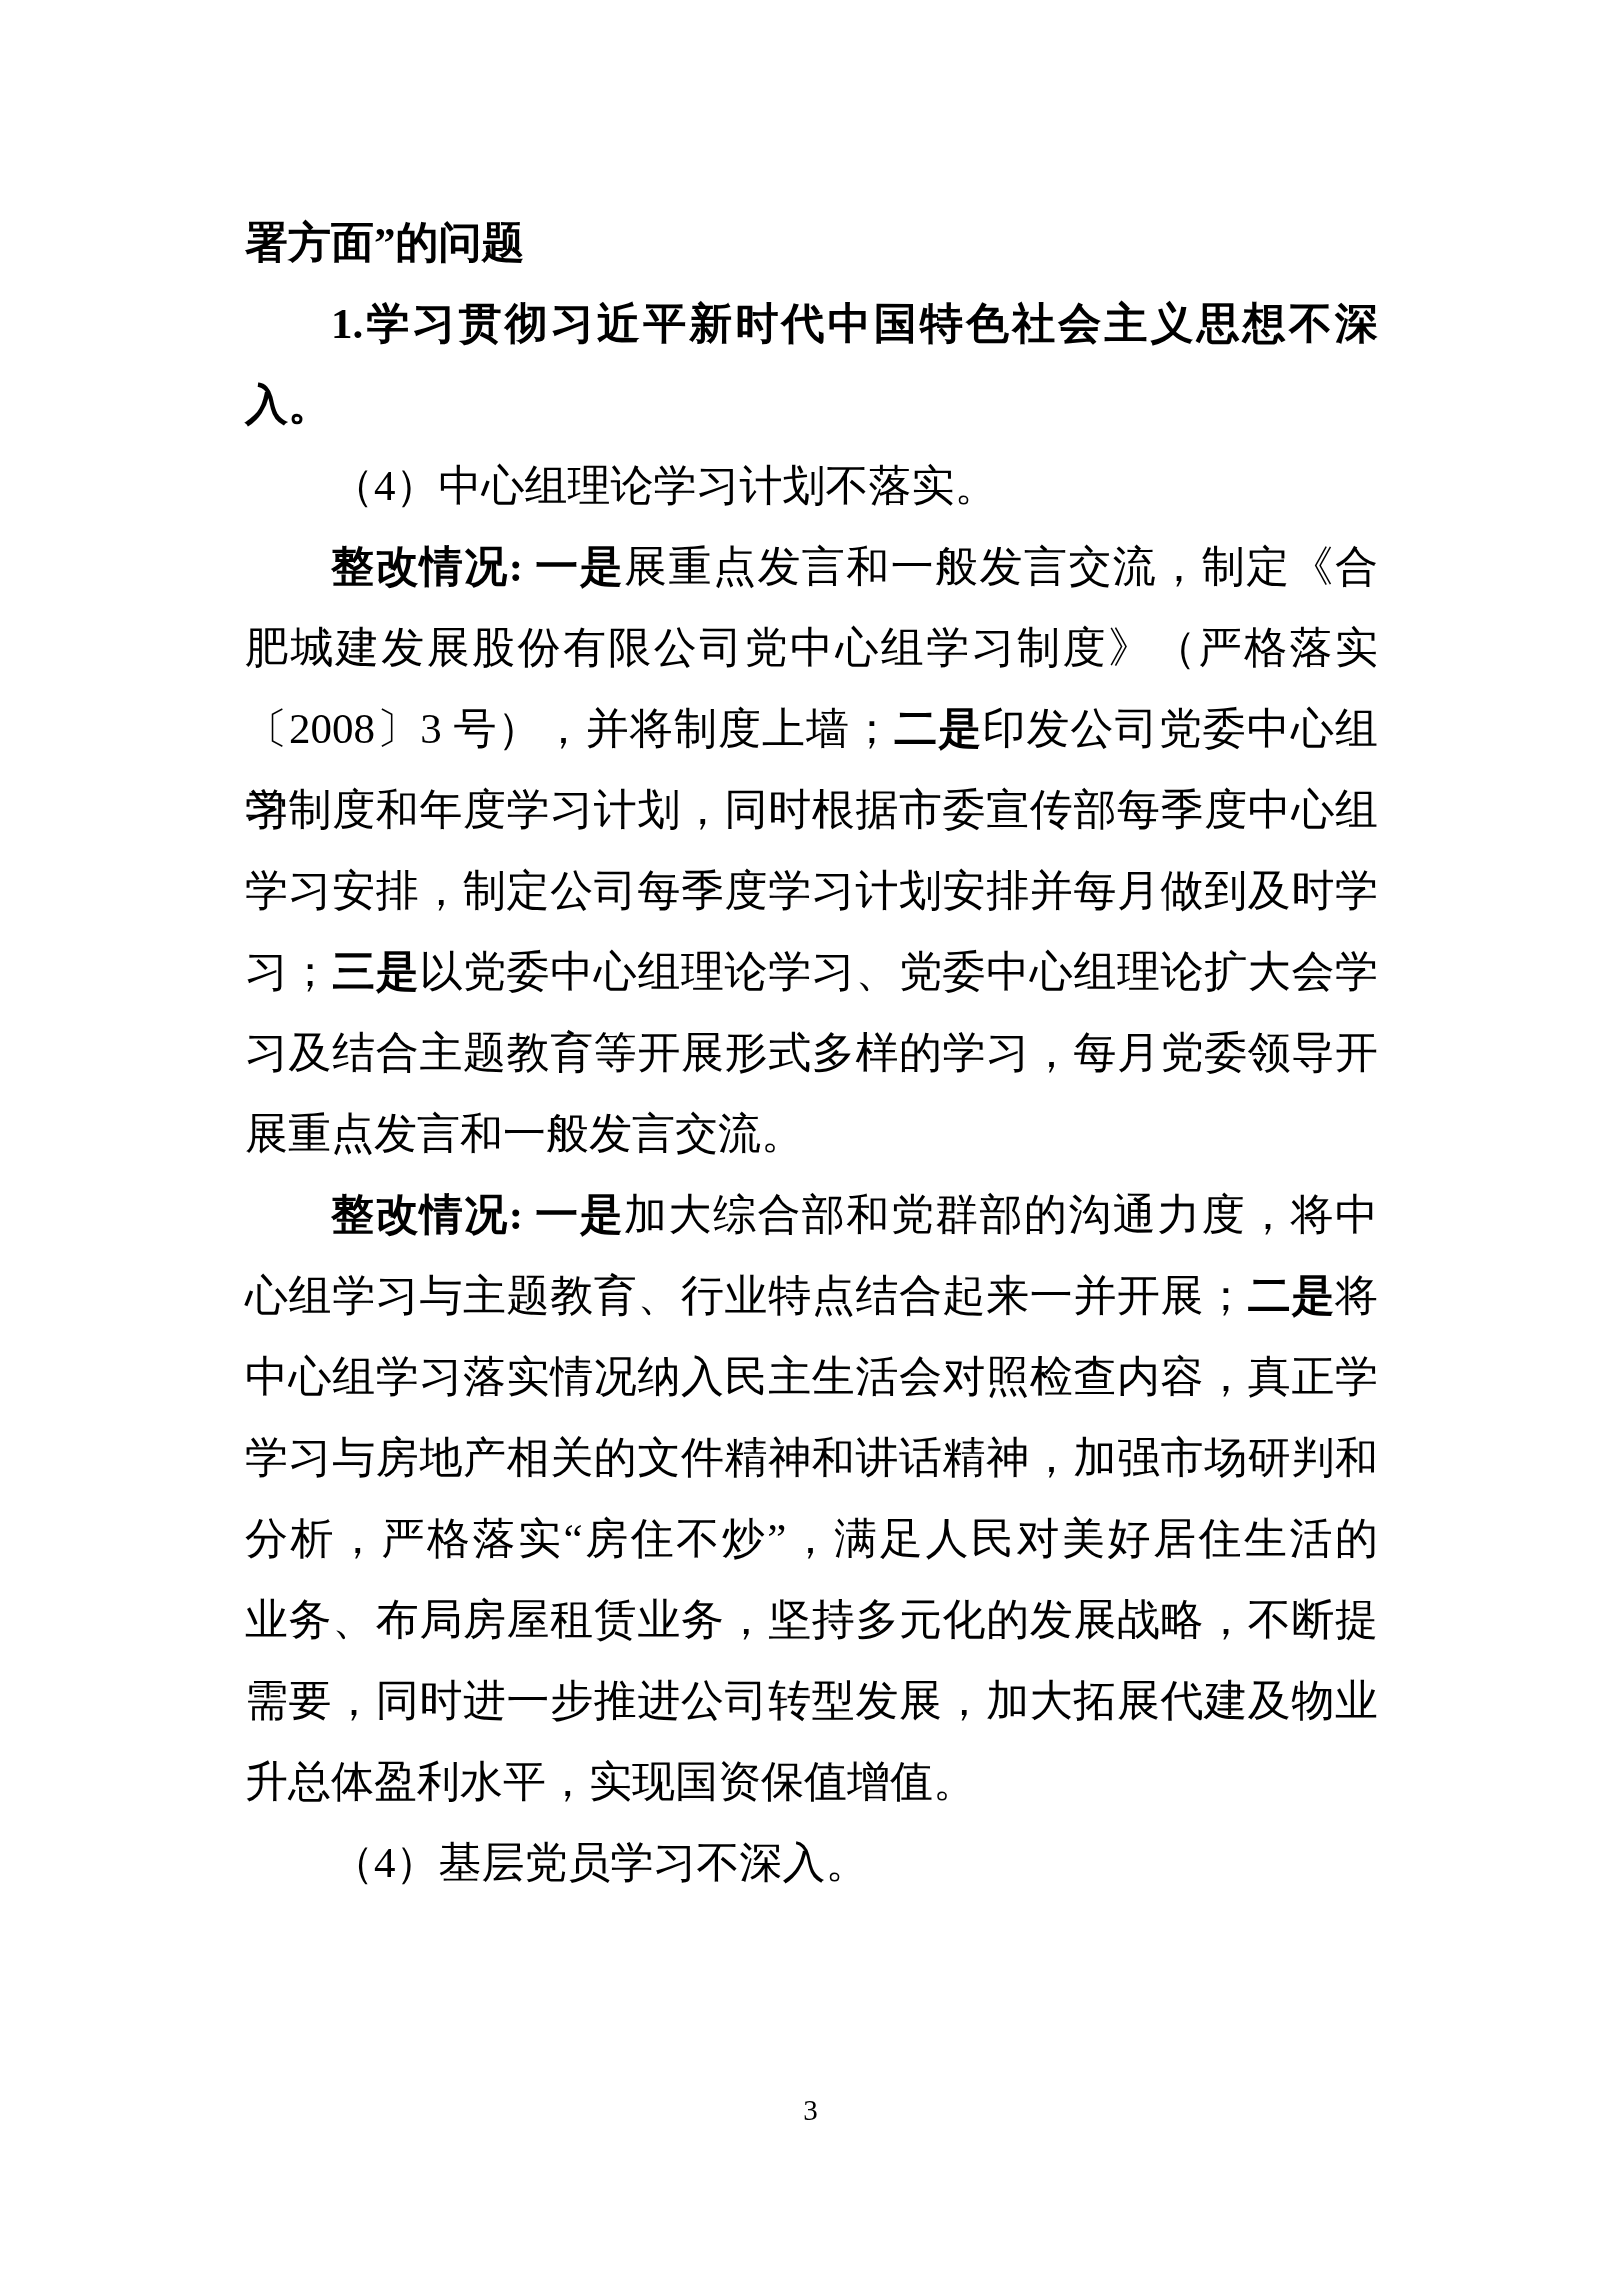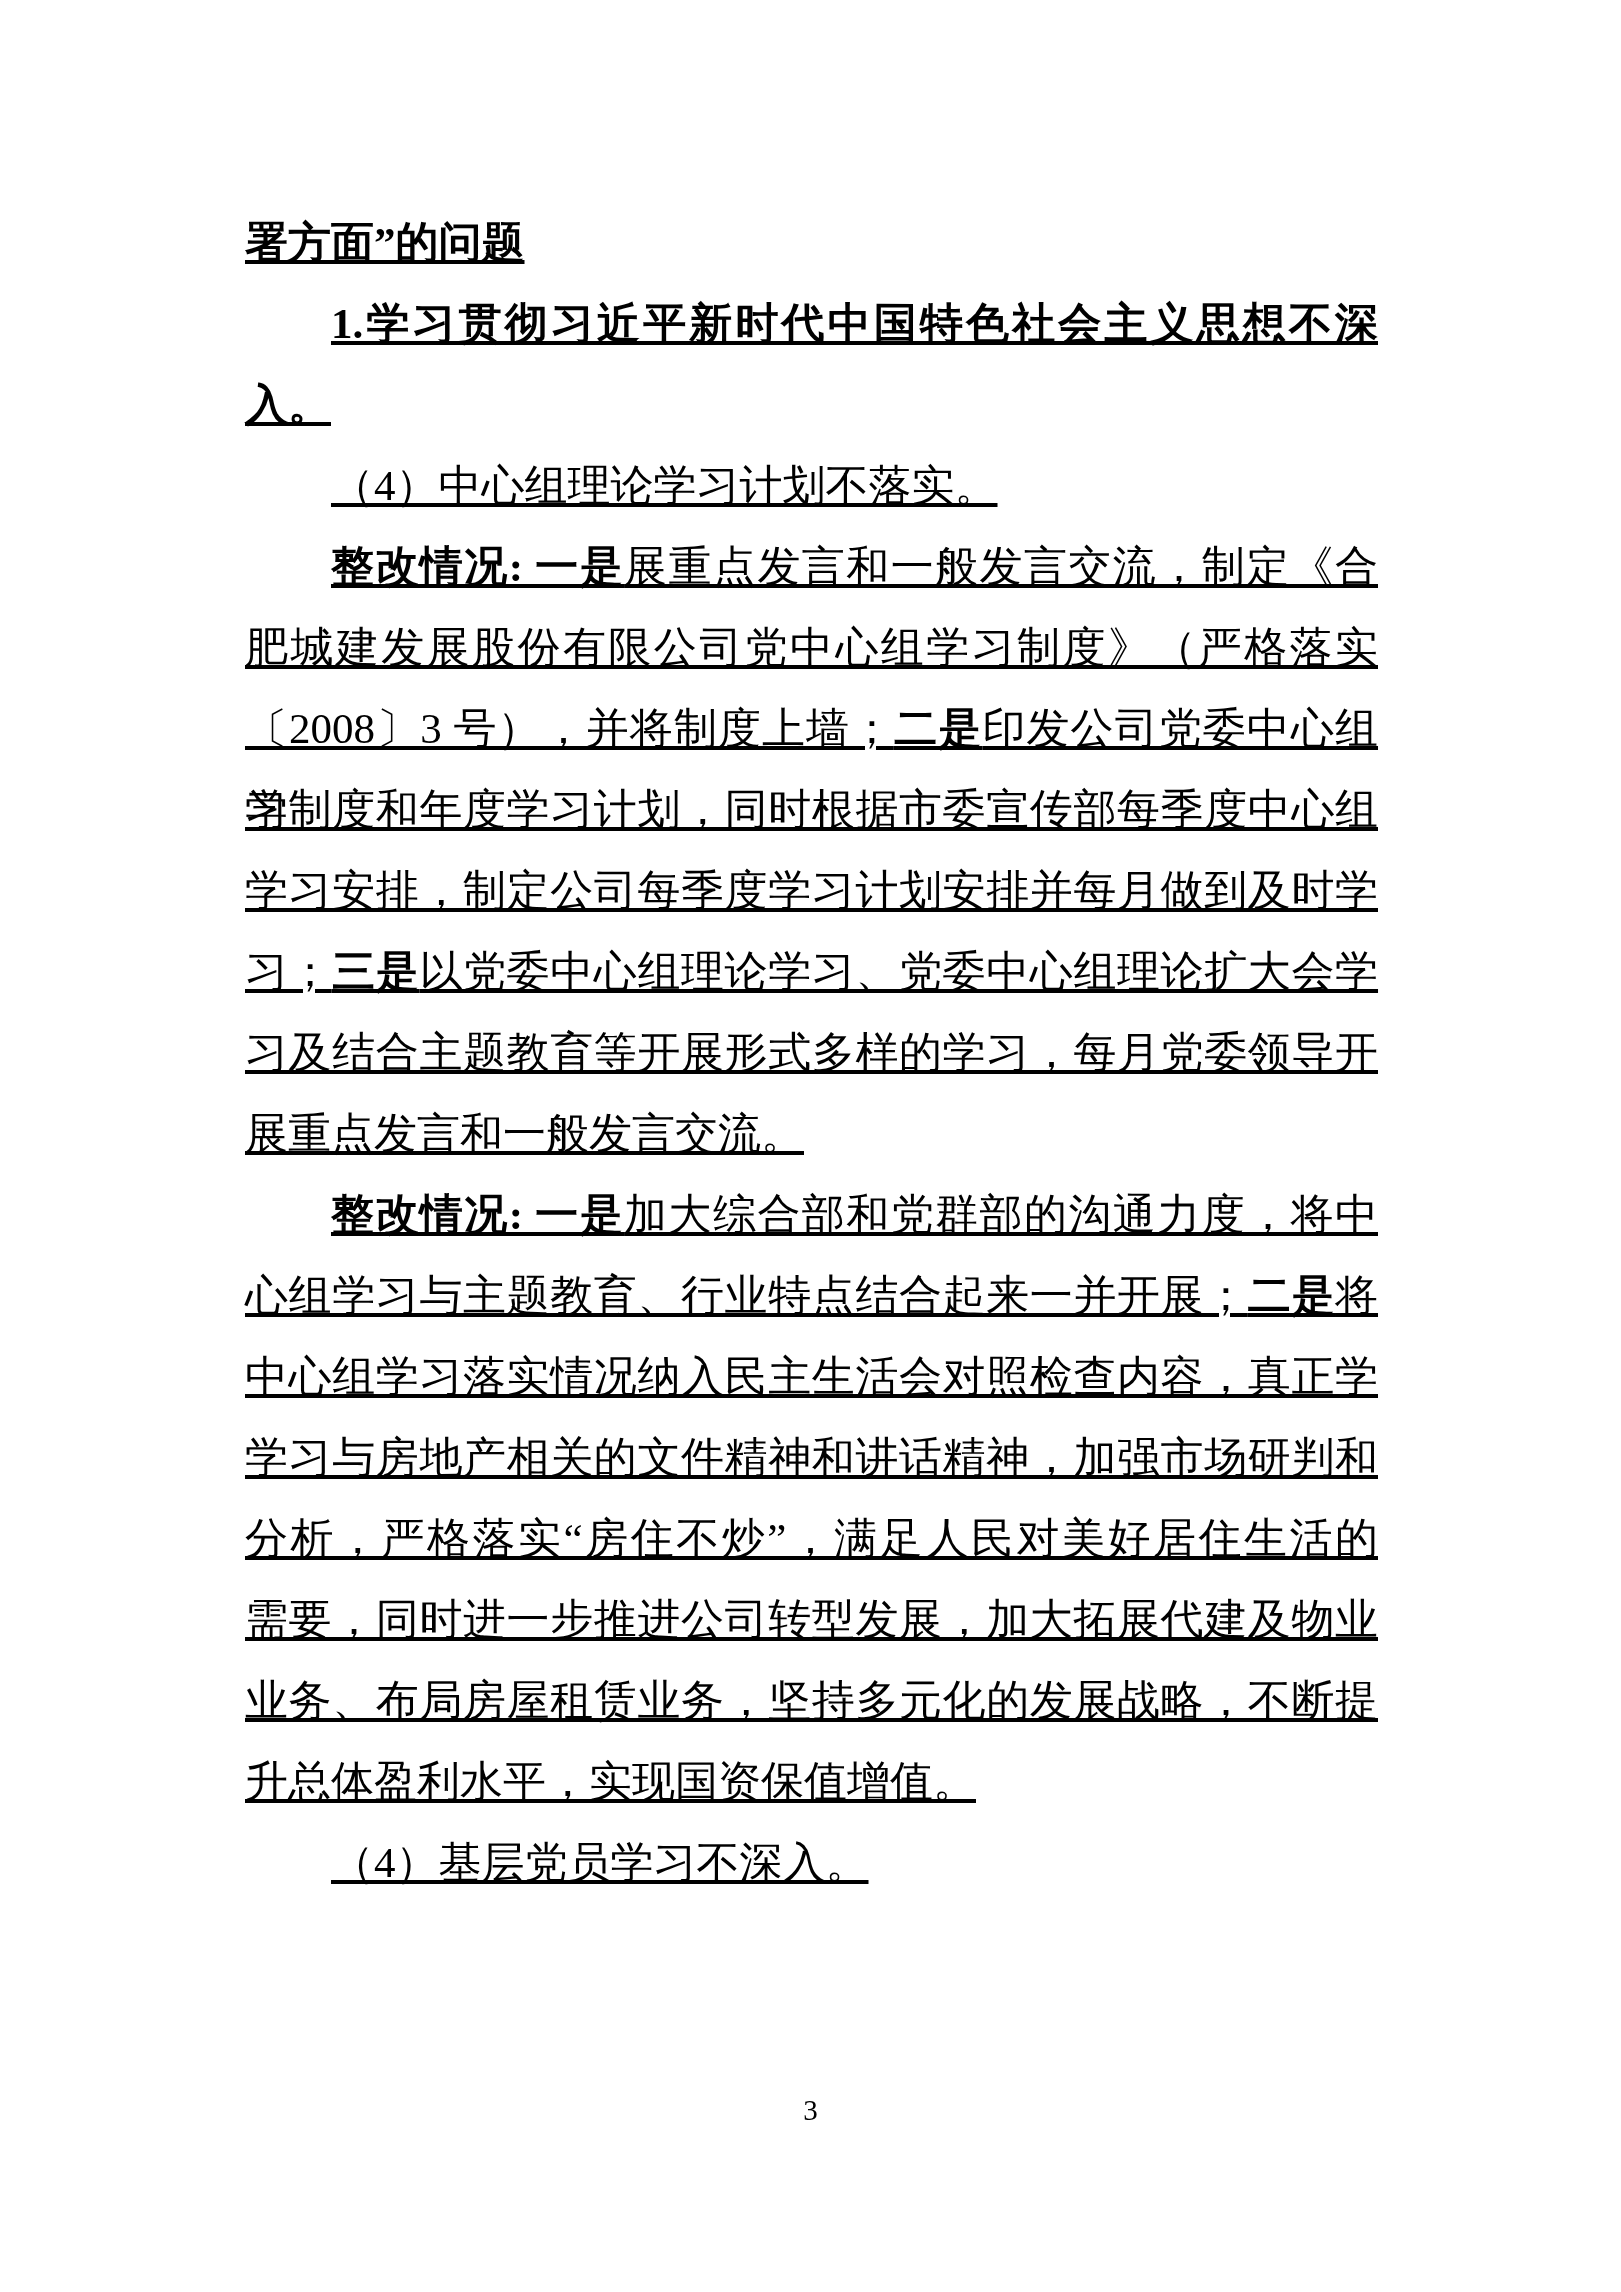--- a/index.html
+++ b/index.html
@@ -12,21 +12,20 @@
     overflow: hidden;
   }
   .page {
     position: absolute; inset: 0;
     background: #ffffff;
   }
   .body-text {
     position: absolute;
     left: 245px; top: 202px;
     width: 1133px;
-    text-decoration: underline;
   }
   .ln {
     height: 81px;
     line-height: 81px;
     font-size: 43px;
     white-space: normal;
   }
   
   .j { text-align: justify; text-align-last: justify; }
   
@@ -76,23 +75,23 @@
 
     <div class="ln j"><span>心组学习与主题教育、行业特点结合起来一并开展；</span><span class="b">二是</span><span>将</span></div>
 
     <div class="ln j"><span>中心组学习落实情况纳入民主生活会对照检查内容，真正学</span></div>
 
 
     <div class="ln j"><span>学习与房地产相关的文件精神和讲话精神，加强市场研判和</span></div>
 
     <div class="ln j"><span>分析，严格落实“房住不炒”，满足人民对美好居住生活的</span></div>
 
+    <div class="ln j"><span>业务、布局房屋租赁业务，坚持多元化的发展战略，不断提</span></div>
+
     <div class="ln j"><span>需要，同时进一步推进公司转型发展，加大拓展代建及物业</span></div>
-
-    <div class="ln j"><span>业务、布局房屋租赁业务，坚持多元化的发展战略，不断提</span></div>
 
     <div class="ln"><span>升总体盈利水平，实现国资保值增值。</span></div>
 
     <div class="ln ind"><span>（4）基层党员学习不深入。</span></div>
 
   </div>
 
   <div class="pageno">3</div>
 
 </div>

